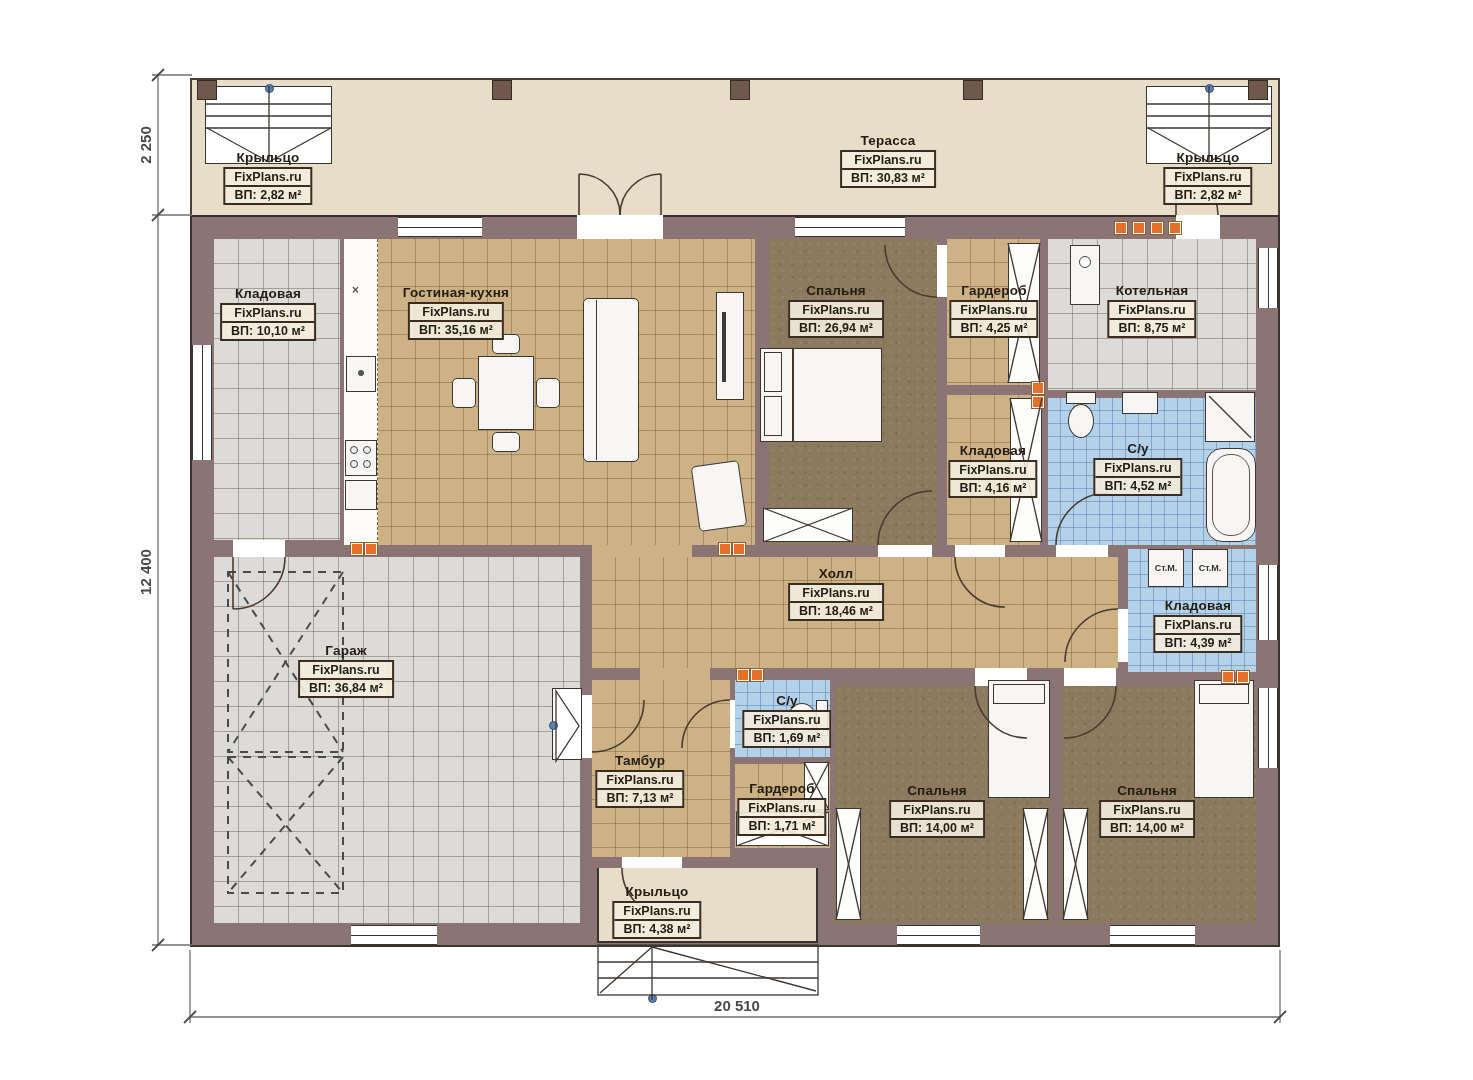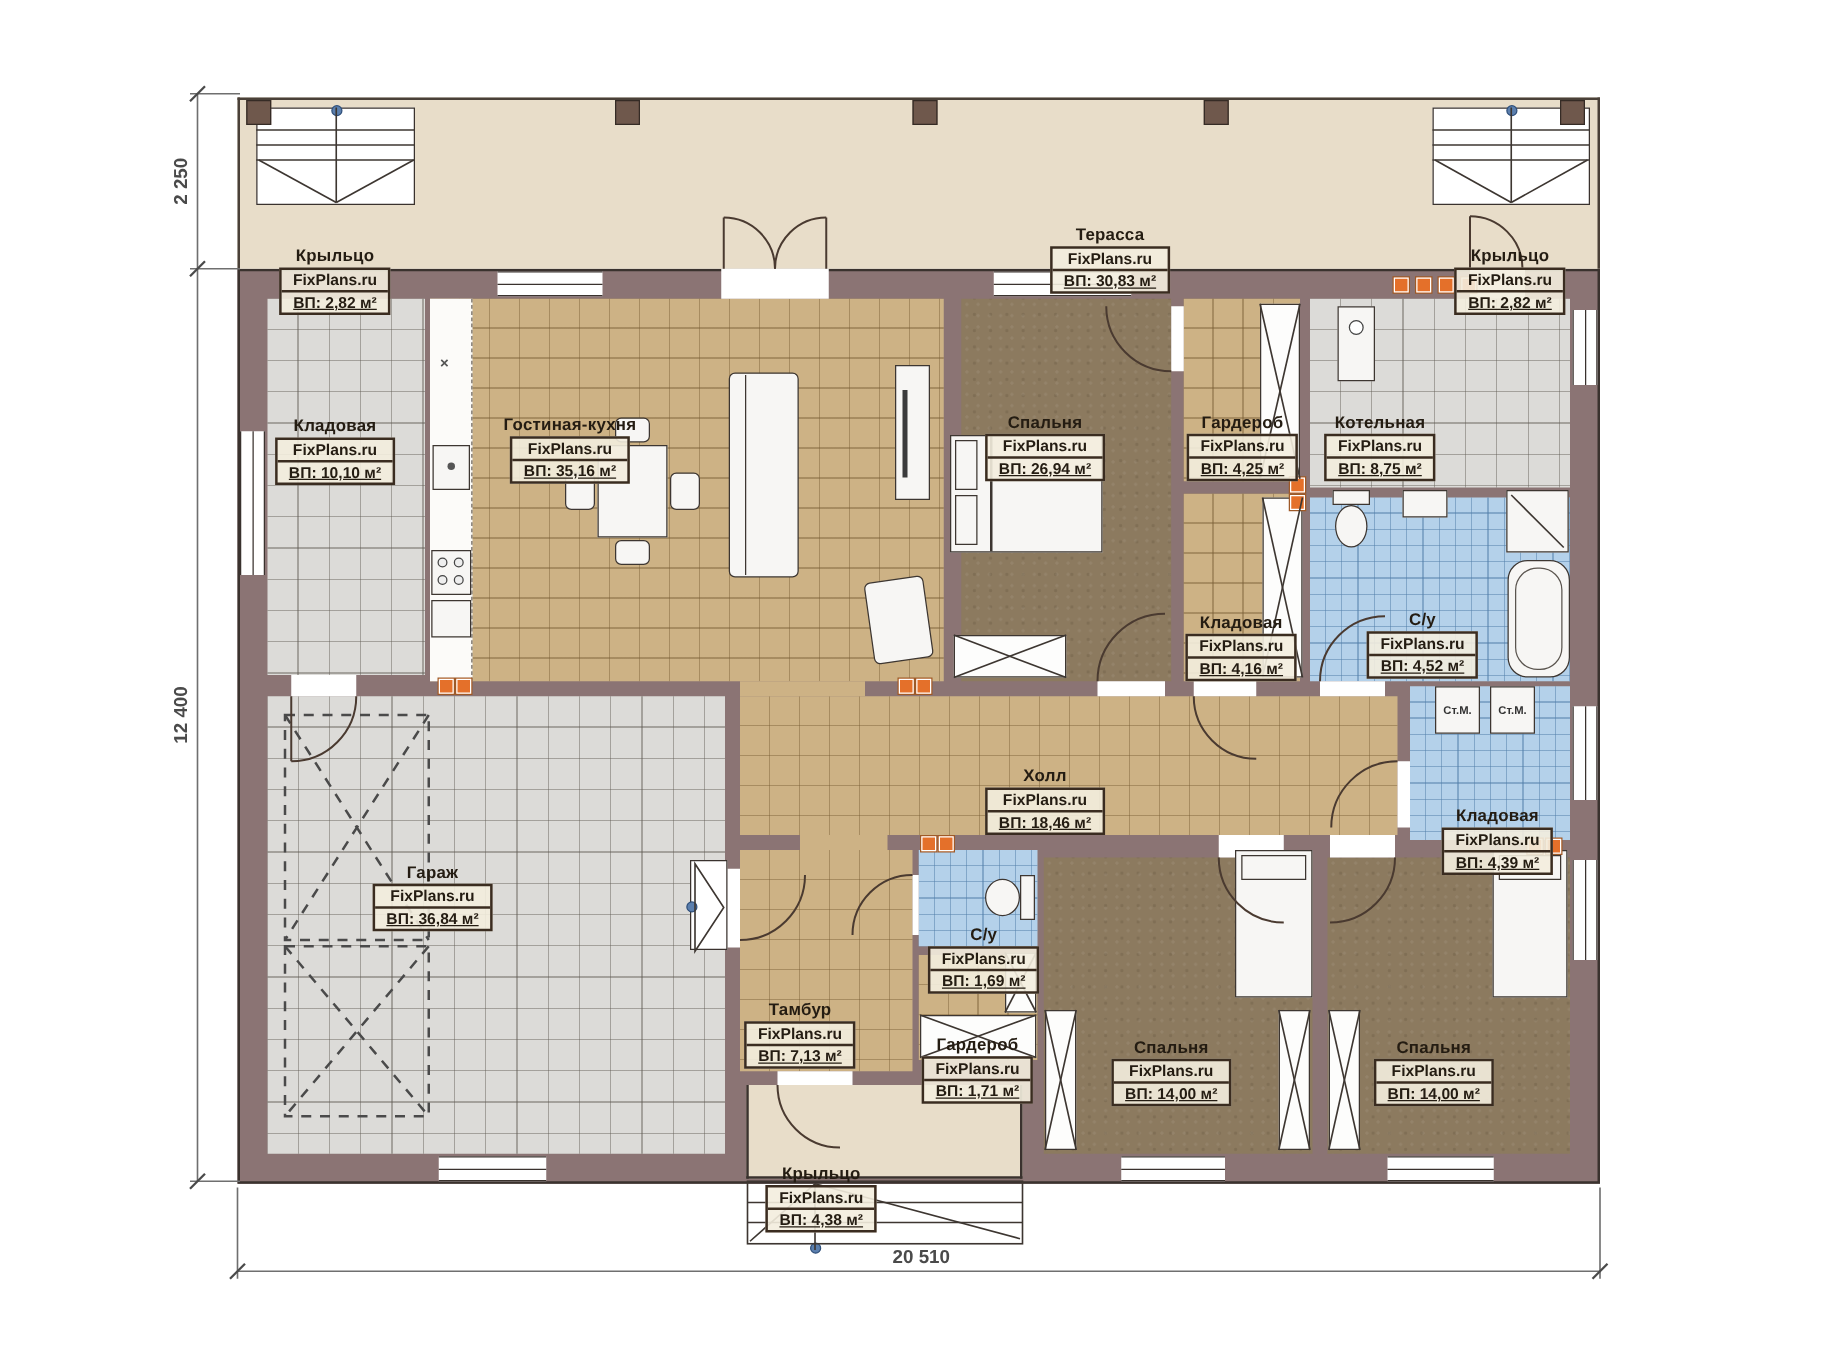--- a/index.html
+++ b/index.html
@@ -41,26 +41,26 @@
   .rnd{border-radius:5px;}
   .closet{background:#fdfdfc;border:1.5px solid #3d3631;z-index:8;}
   .dot{border-radius:50%;z-index:9;}
   .bluedot{position:absolute;width:7px;height:7px;border-radius:50%;
            background:#5b7fae;border:1px solid #2f4f7a;z-index:9;}
   .vent{position:absolute;width:10px;height:10px;background:#e4702a;
         border:1.5px solid #fff;box-shadow:0 0 0 1px #9e5a28;z-index:10;}
   .screen{background:#3b3b3b;z-index:9;}
   
   .rl{position:absolute;transform:translateX(-50%);text-align:center;z-index:30;
-      color:#241c12;white-space:nowrap;margin-top:47px;}
+      color:#241c12;white-space:nowrap;}
   .rl .t{font-weight:bold;font-size:13.5px;margin-bottom:2px;letter-spacing:.2px;}
   .rl .bx{display:inline-block;border:2px solid #3a2c20;background:rgba(243,237,222,.9);
       font-weight:bold;font-size:12.5px;}
   .rl .r1{padding:1px 9px;border-bottom:2px solid #3a2c20;}
-  .rl .r2{padding:1px 9px;text-decoration:underline;}
+  .rl .r2{padding:1px 9px;}
   .washer{display:flex;align-items:center;justify-content:center;
       font-size:9px;font-weight:bold;color:#333;z-index:9;}
   .dim{position:absolute;font-size:15px;font-weight:bold;color:#4a4a4a;z-index:30;}
   .dimv{transform:translate(-50%,-50%) rotate(-90deg);}
   .dimh{transform:translate(-50%,-100%);}
   .mark{position:absolute;font-size:12px;font-weight:bold;color:#555;z-index:9;}
   svg.overlay{position:absolute;left:0;top:0;z-index:20;pointer-events:none;}
   .tub{border-radius:16px;}
   .tub:after{content:"";position:absolute;left:5px;top:5px;right:5px;bottom:5px;
       border:1.2px solid #5a544e;border-radius:18px;}
@@ -321,21 +321,21 @@
     <div class="bx"><div class="r1">FixPlans.ru</div><div class="r2">ВП: 35,16 м²</div></div>
   </div>
   <div class="rl" style="left:836px;top:283px">
     <div class="t">Спальня</div>
     <div class="bx"><div class="r1">FixPlans.ru</div><div class="r2">ВП: 26,94 м²</div></div>
   </div>
   <div class="rl" style="left:994px;top:283px">
     <div class="t">Гардероб</div>
     <div class="bx"><div class="r1">FixPlans.ru</div><div class="r2">ВП: 4,25 м²</div></div>
   </div>
-  <div class="rl" style="left:1104px;top:283px">
+  <div class="rl" style="left:1152px;top:283px">
     <div class="t">Котельная</div>
     <div class="bx"><div class="r1">FixPlans.ru</div><div class="r2">ВП: 8,75 м²</div></div>
   </div>
   <div class="rl" style="left:993px;top:443px">
     <div class="t">Кладовая</div>
     <div class="bx"><div class="r1">FixPlans.ru</div><div class="r2">ВП: 4,16 м²</div></div>
   </div>
   <div class="rl" style="left:1138px;top:441px">
     <div class="t">С/у</div>
     <div class="bx"><div class="r1">FixPlans.ru</div><div class="r2">ВП: 4,52 м²</div></div>

